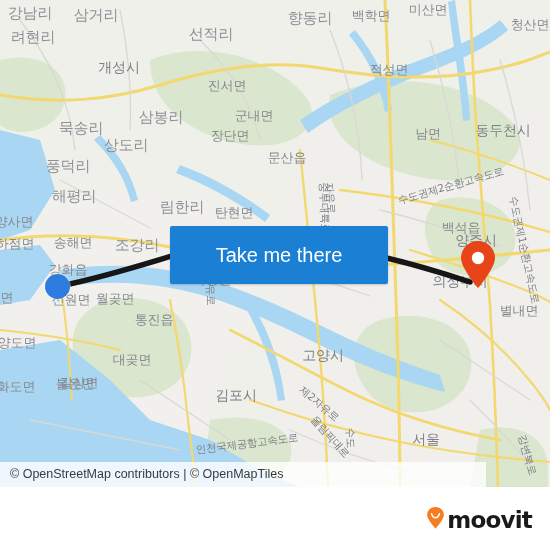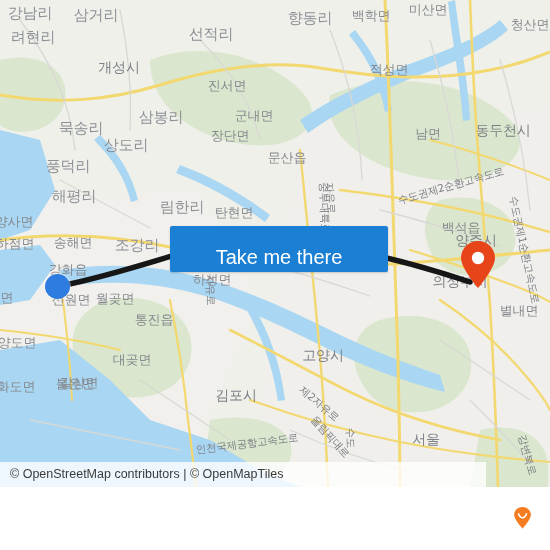--- a/index.html
+++ b/index.html
@@ -74,30 +74,30 @@
     position: absolute;
     left: 478px; top: 285px;
     width: 40px; height: 48px;
     margin-left: -20px; margin-top: -44px;
   }
 
   
   #take-me-there {
     position: absolute;
     left: 170px; top: 226px;
-    width: 218px; height: 46px;
+    width: 218px; height: 58px;
     background: #1b7fd4;
     color: #ffffff;
     border: none;
     border-radius: 2px;
     font-family: "Liberation Sans", "DejaVu Sans", sans-serif;
     font-size: 20px;
     line-height: 46px;
     text-align: center;
-    padding: 8px;
+    padding: 0;
     cursor: pointer;
     box-shadow: 0 1px 2px rgba(0,0,0,0.18);
     z-index: 40;
   }
 
   
   #attribution {
     position: absolute;
     left: 0;
     top: 462px;
@@ -324,16 +324,17 @@
 
   <div id="footer">
 
     <div id="moovit-logo">
       <span>
         <svg viewBox="0 0 26 30" width="19" height="22">
           <path d="M13,29.5 C13,29.5 24.5,16.5 24.5,10.8 C24.5,4.8 19.4,0 13,0 C6.6,0 1.5,4.8 1.5,10.8 C1.5,16.5 13,29.5 13,29.5 Z" fill="#f57c20"></path>
           <path d="M7.6,9.2 C7.6,9.2 9.2,14.6 13,14.6 C16.8,14.6 18.4,9.2 18.4,9.2" stroke="#ffffff" stroke-width="2.1" fill="none" stroke-linecap="round"></path>
         </svg>
       </span>
+      <span id="moovit-wordmark">moovit</span>
     </div>
   </div>
 
 </div>
 
 </body></html>

